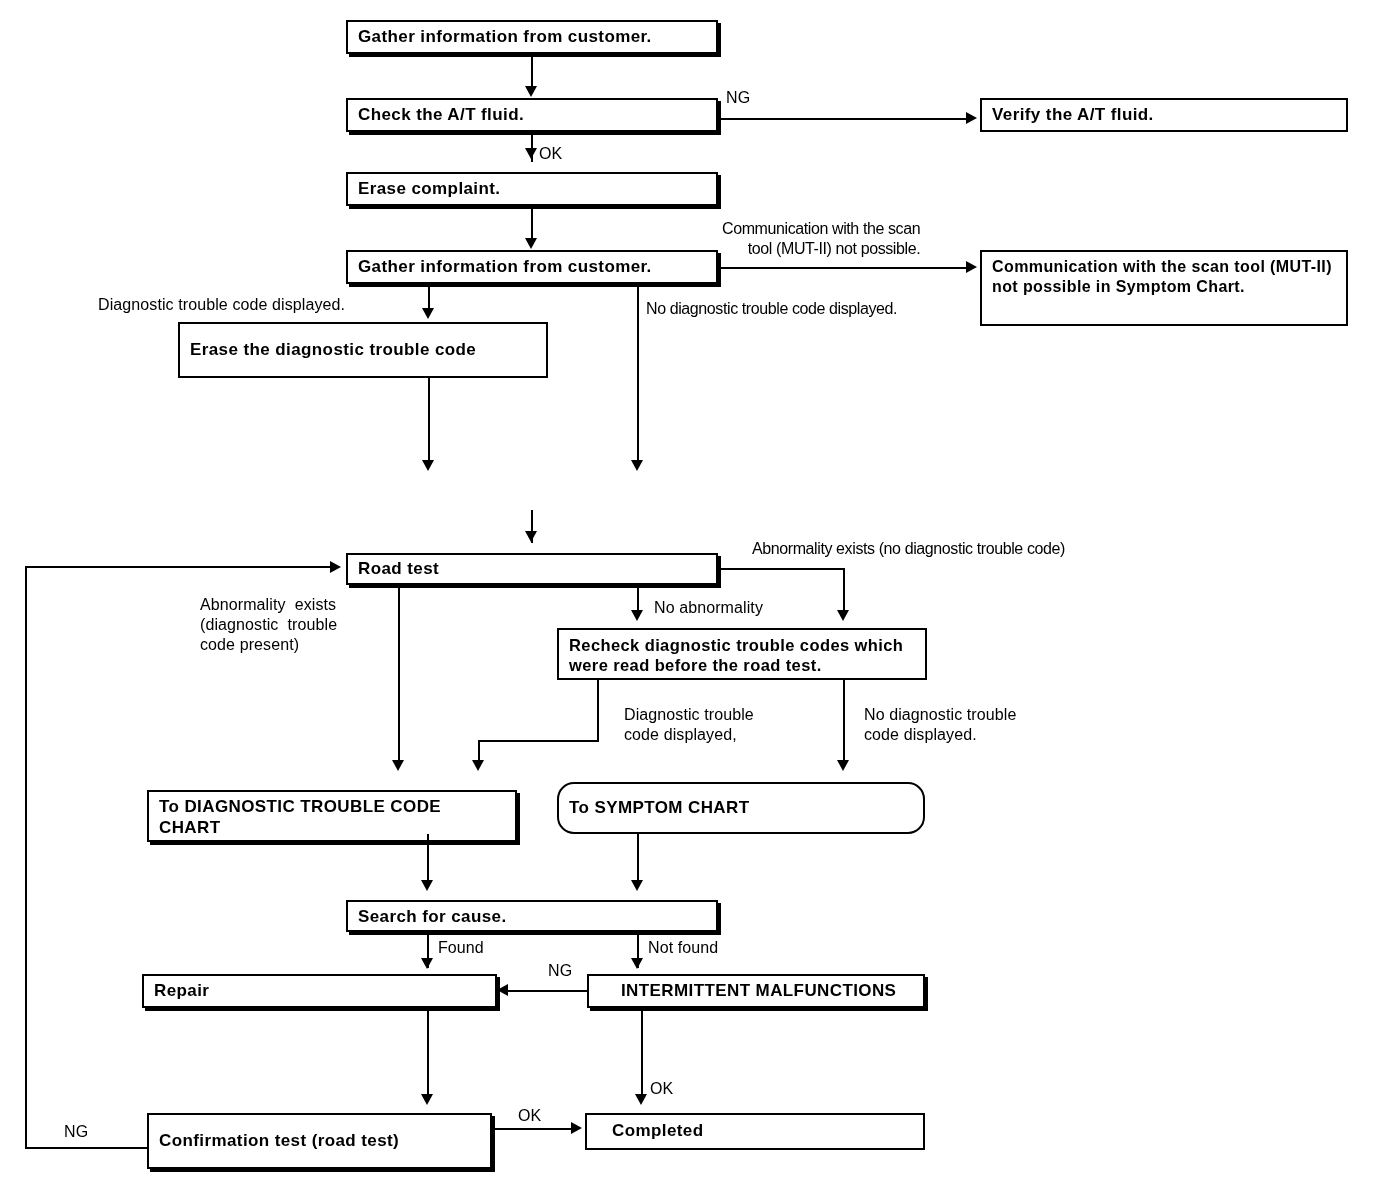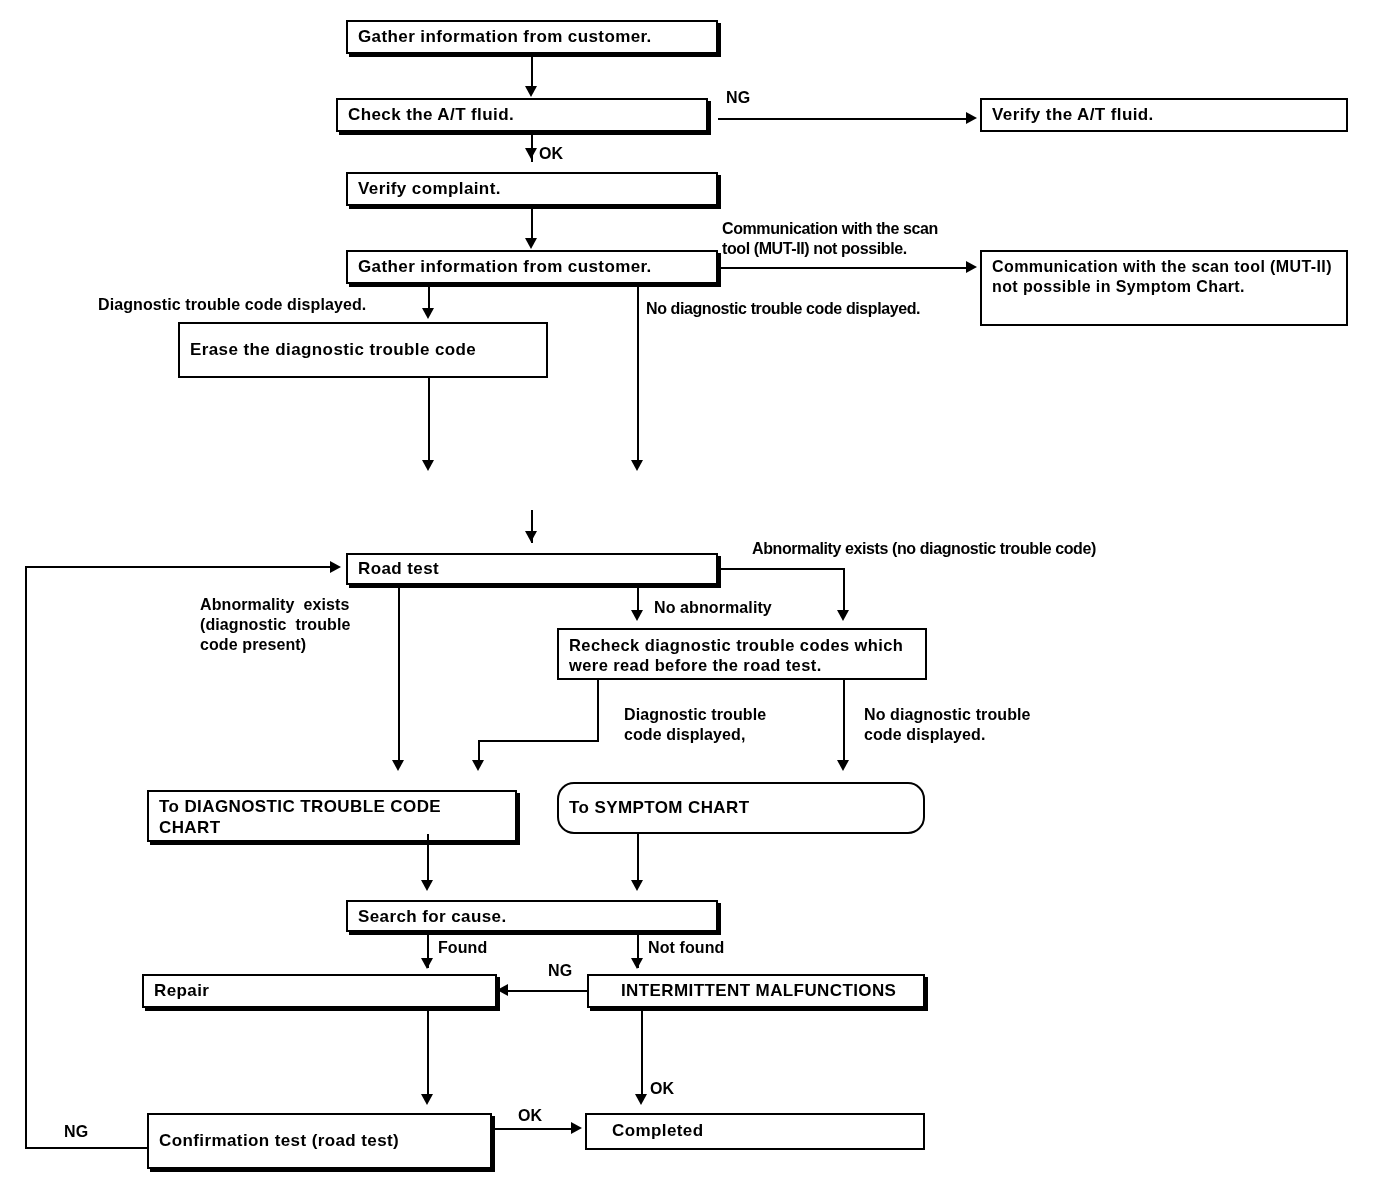--- a/index.html
+++ b/index.html
@@ -27,21 +27,21 @@
   .box.shadow{
     box-shadow:3px 3px 0 #000;
   }
   .box.top{align-items:flex-start;padding-top:5px;}
   .lbl{
     position:absolute;
     font-size:16px;
     color:#000;
     line-height:1.25;
     white-space:pre;
-    font-weight:bold;
+    font-weight:normal;
     letter-spacing:0.1px;
   }
   .lbl.tight{letter-spacing:-0.4px;}
   .hline{position:absolute;background:#000;height:2px;}
   .vline{position:absolute;background:#000;width:2px;}
   .arrow-d{
     position:absolute;
     width:0;height:0;
     border-left:6px solid transparent;
     border-right:6px solid transparent;
@@ -64,30 +64,30 @@
 </style>
 </head>
 <body>
 
 <div id="canvas">
 
   <div class="box shadow" style="left:346px;top:20px;width:372px;height:34px;">
     <span>Gather information from customer.</span>
   </div>
 
-  <div class="box shadow" style="left:336px;top:98px;width:372px;height:34px;">
+  <div class="box shadow" style="left:346px;top:98px;width:372px;height:34px;">
     <span>Check the A/T fluid.</span>
   </div>
 
   <div class="box" style="left:980px;top:98px;width:368px;height:34px;">
     <span>Verify the A/T fluid.</span>
   </div>
 
   <div class="box shadow" style="left:346px;top:172px;width:372px;height:34px;">
-    <span>Verify complaint.</span>
+    <span>Erase complaint.</span>
   </div>
 
   <div class="box shadow" style="left:346px;top:250px;width:372px;height:34px;">
     <span>Gather information from customer.</span>
   </div>
 
   <div class="box top" style="left:980px;top:250px;width:368px;height:76px;font-size:16px;">
     <span>Communication with the scan tool (MUT-II) not possible in Symptom Chart.</span>
   </div>
 
@@ -203,21 +203,21 @@
 
   <div class="hline" style="left:25px;top:1147px;width:124px;"></div>
   <div class="vline" style="left:25px;top:566px;height:583px;"></div>
   <div class="hline" style="left:25px;top:566px;width:307px;"></div>
   <div class="arrow-r" style="left:330px;top:561px;"></div>
 
   <div class="lbl" style="left:726px;top:88px;">NG</div>
 
   <div class="lbl" style="left:539px;top:144px;">OK</div>
 
-  <div class="lbl tight" style="left:722px;top:219px;">Communication with the scan
+  <div class="lbl tight" style="left:722px;top:219px;text-align:right;">Communication with the scan
 tool (MUT-II) not possible.</div>
 
   <div class="lbl" style="left:98px;top:295px;">Diagnostic trouble code displayed.</div>
 
   <div class="lbl tight" style="left:646px;top:299px;">No diagnostic trouble code displayed.</div>
 
   <div class="lbl tight" style="left:752px;top:539px;">Abnormality exists (no diagnostic trouble code)</div>
 
   <div class="lbl" style="left:200px;top:595px;">Abnormality  exists
 (diagnostic  trouble

